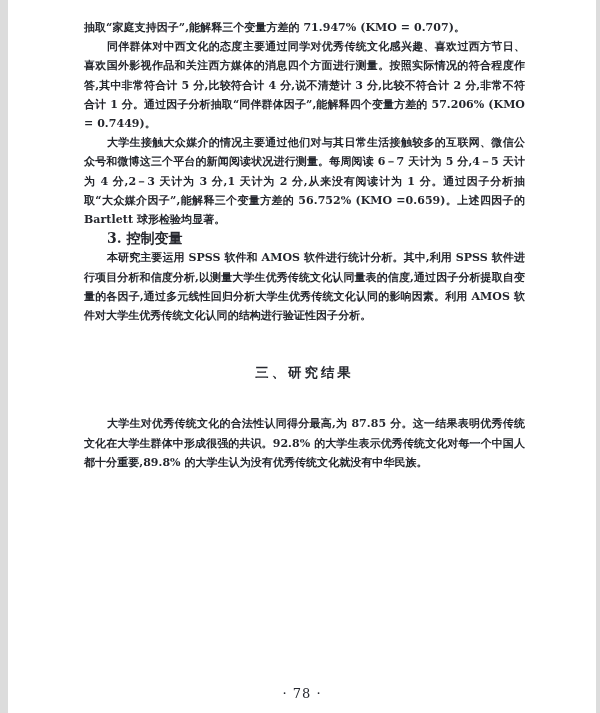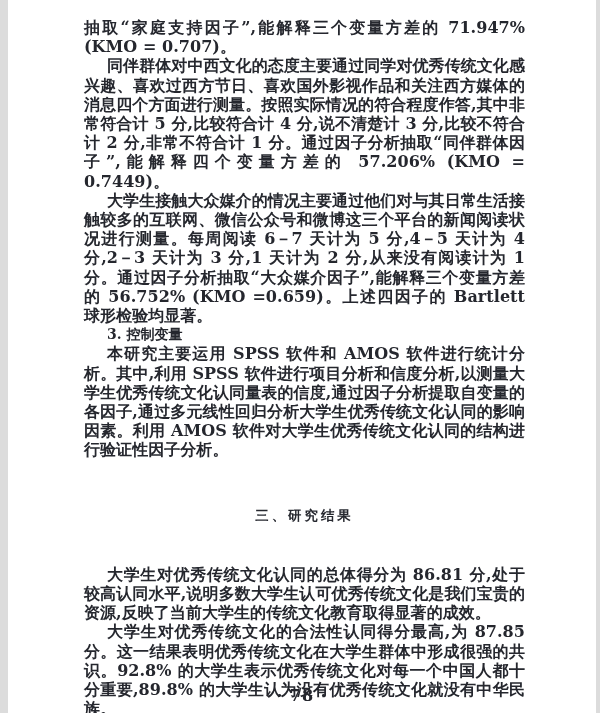--- a/index.html
+++ b/index.html
@@ -24,35 +24,35 @@
     overflow: hidden;
   }
   #content {
     position: absolute;
     left: 76px;
     top: 18px;
     width: 441px;
   }
   .para {
     margin: 0;
-    font-size: 16px;
+    font-size: 11px;
     line-height: 19.2px;
     color: #25272e;
     text-align: justify;
     text-justify: inter-ideograph;
     text-indent: 23px;
     letter-spacing: 0.05px;
     font-weight: 600;
     -webkit-font-smoothing: none;
   }
   .para.cont {
     text-indent: 0;
   }
   .heading-center {
-    margin: 8px;
+    margin: 0;
     font-size: 13.4px;
     line-height: 19.2px;
     color: #25272e;
     text-align: center;
     font-weight: 700;
     letter-spacing: 3px;
   }
   .spacer-lg {
     height: 38px;
   }
@@ -67,23 +67,23 @@
     text-indent: 23px;
     font-weight: 600;
     text-align: left;
   }
   #folio {
     position: absolute;
     left: 0;
     top: 686px;
     width: 588px;
     text-align: center;
-    font-size: 16px;
+    font-size: 13px;
     color: #25272e;
-    font-weight: 700;
+    font-weight: 400;
     letter-spacing: 1px;
   }
   .edge-left {
     position: absolute;
     left: 0; top: 0;
     width: 8px; height: 713px;
     background: #dcdcdc;
   }
   .edge-right {
     position: absolute;
@@ -115,21 +115,20 @@
 
     <p class="para">本研究主要运用 SPSS 软件和 AMOS 软件进行统计分析。其中,利用 SPSS 软件进行项目分析和信度分析,以测量大学生优秀传统文化认同量表的信度,通过因子分析提取自变量的各因子,通过多元线性回归分析大学生优秀传统文化认同的影响因素。利用 AMOS 软件对大学生优秀传统文化认同的结构进行验证性因子分析。</p>
 
     <div class="spacer-lg"></div>
 
     <h2 class="heading-center">三、研究结果</h2>
 
     <div class="spacer-md"></div>
 
 
-    <p class="para">大学生对优秀传统文化认同的总体得分为 86.81 分,处于较高认同水平,说明多数大学生认可优秀传统文化是我们宝贵的资源,反映了当前大学生的传统文化教育取得显著的成效。</p>
 
     <p class="para">大学生对优秀传统文化的合法性认同得分最高,为 87.85 分。这一结果表明优秀传统文化在大学生群体中形成很强的共识。92.8% 的大学生表示优秀传统文化对每一个中国人都十分重要,89.8% 的大学生认为没有优秀传统文化就没有中华民族。</p>
 
   </div>
 
   <div id="folio">· 78 ·</div>
 
 </div>
 
 </body></html>

